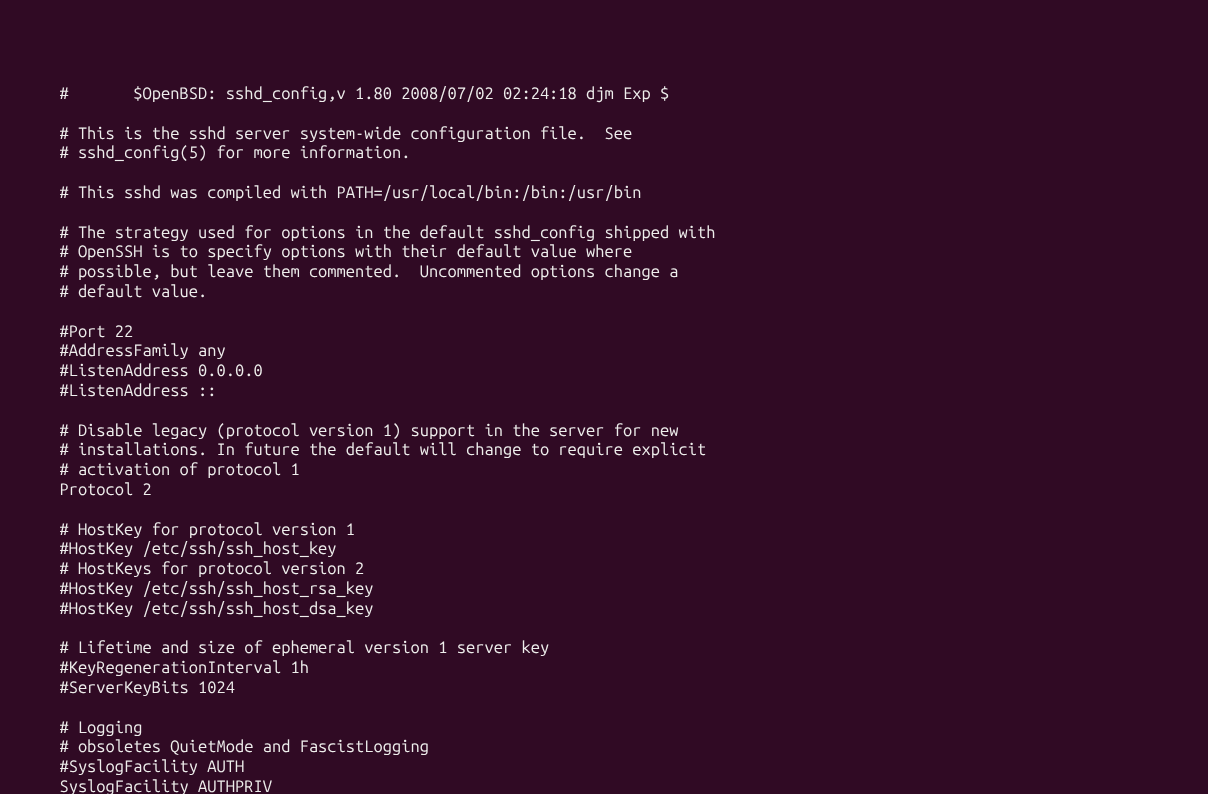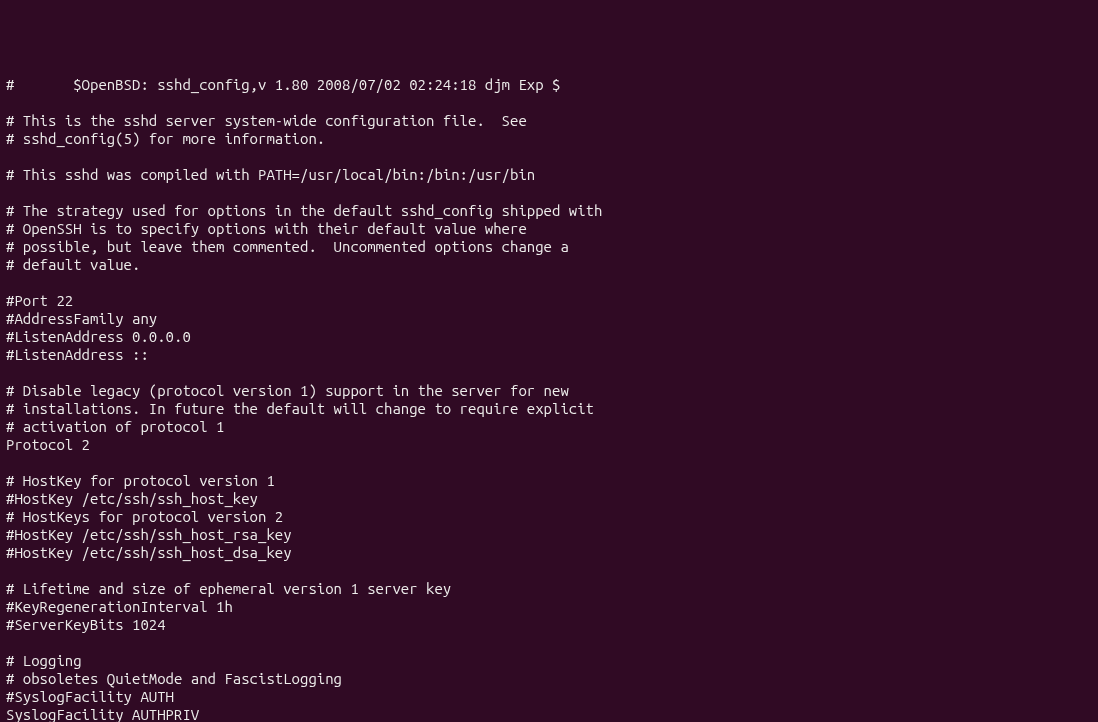--- a/index.html
+++ b/index.html
@@ -8,21 +8,21 @@
       color: #eeeeec;
       font-family: 'Ubuntu Mono', 'DejaVu Sans Mono', 'Courier New', monospace;
       font-size: 15px;
       line-height: 18px;
       padding: 4px 6px;
       width: 1098px;
       height: 722px;
       white-space: pre;
       overflow: hidden;
     }
-    .line { display: block; }
+    .line { display: block; margin-left: 48px; }
   </style>
 </head>
 <body>
 
 
 
 <div id="terminal-content"><span class="line">#       $OpenBSD: sshd_config,v 1.80 2008/07/02 02:24:18 djm Exp $</span><span class="line">&nbsp;</span><span class="line"># This is the sshd server system-wide configuration file.  See</span><span class="line"># sshd_config(5) for more information.</span><span class="line">&nbsp;</span><span class="line"># This sshd was compiled with PATH=/usr/local/bin:/bin:/usr/bin</span><span class="line">&nbsp;</span><span class="line"># The strategy used for options in the default sshd_config shipped with</span><span class="line"># OpenSSH is to specify options with their default value where</span><span class="line"># possible, but leave them commented.  Uncommented options change a</span><span class="line"># default value.</span><span class="line">&nbsp;</span><span class="line">#Port 22</span><span class="line">#AddressFamily any</span><span class="line">#ListenAddress 0.0.0.0</span><span class="line">#ListenAddress ::</span><span class="line">&nbsp;</span><span class="line"># Disable legacy (protocol version 1) support in the server for new</span><span class="line"># installations. In future the default will change to require explicit</span><span class="line"># activation of protocol 1</span><span class="line">Protocol 2</span><span class="line">&nbsp;</span><span class="line"># HostKey for protocol version 1</span><span class="line">#HostKey /etc/ssh/ssh_host_key</span><span class="line"># HostKeys for protocol version 2</span><span class="line">#HostKey /etc/ssh/ssh_host_rsa_key</span><span class="line">#HostKey /etc/ssh/ssh_host_dsa_key</span><span class="line">&nbsp;</span><span class="line"># Lifetime and size of ephemeral version 1 server key</span><span class="line">#KeyRegenerationInterval 1h</span><span class="line">#ServerKeyBits 1024</span><span class="line">&nbsp;</span><span class="line"># Logging</span><span class="line"># obsoletes QuietMode and FascistLogging</span><span class="line">#SyslogFacility AUTH</span><span class="line">SyslogFacility AUTHPRIV</span></div>
 
 
 

